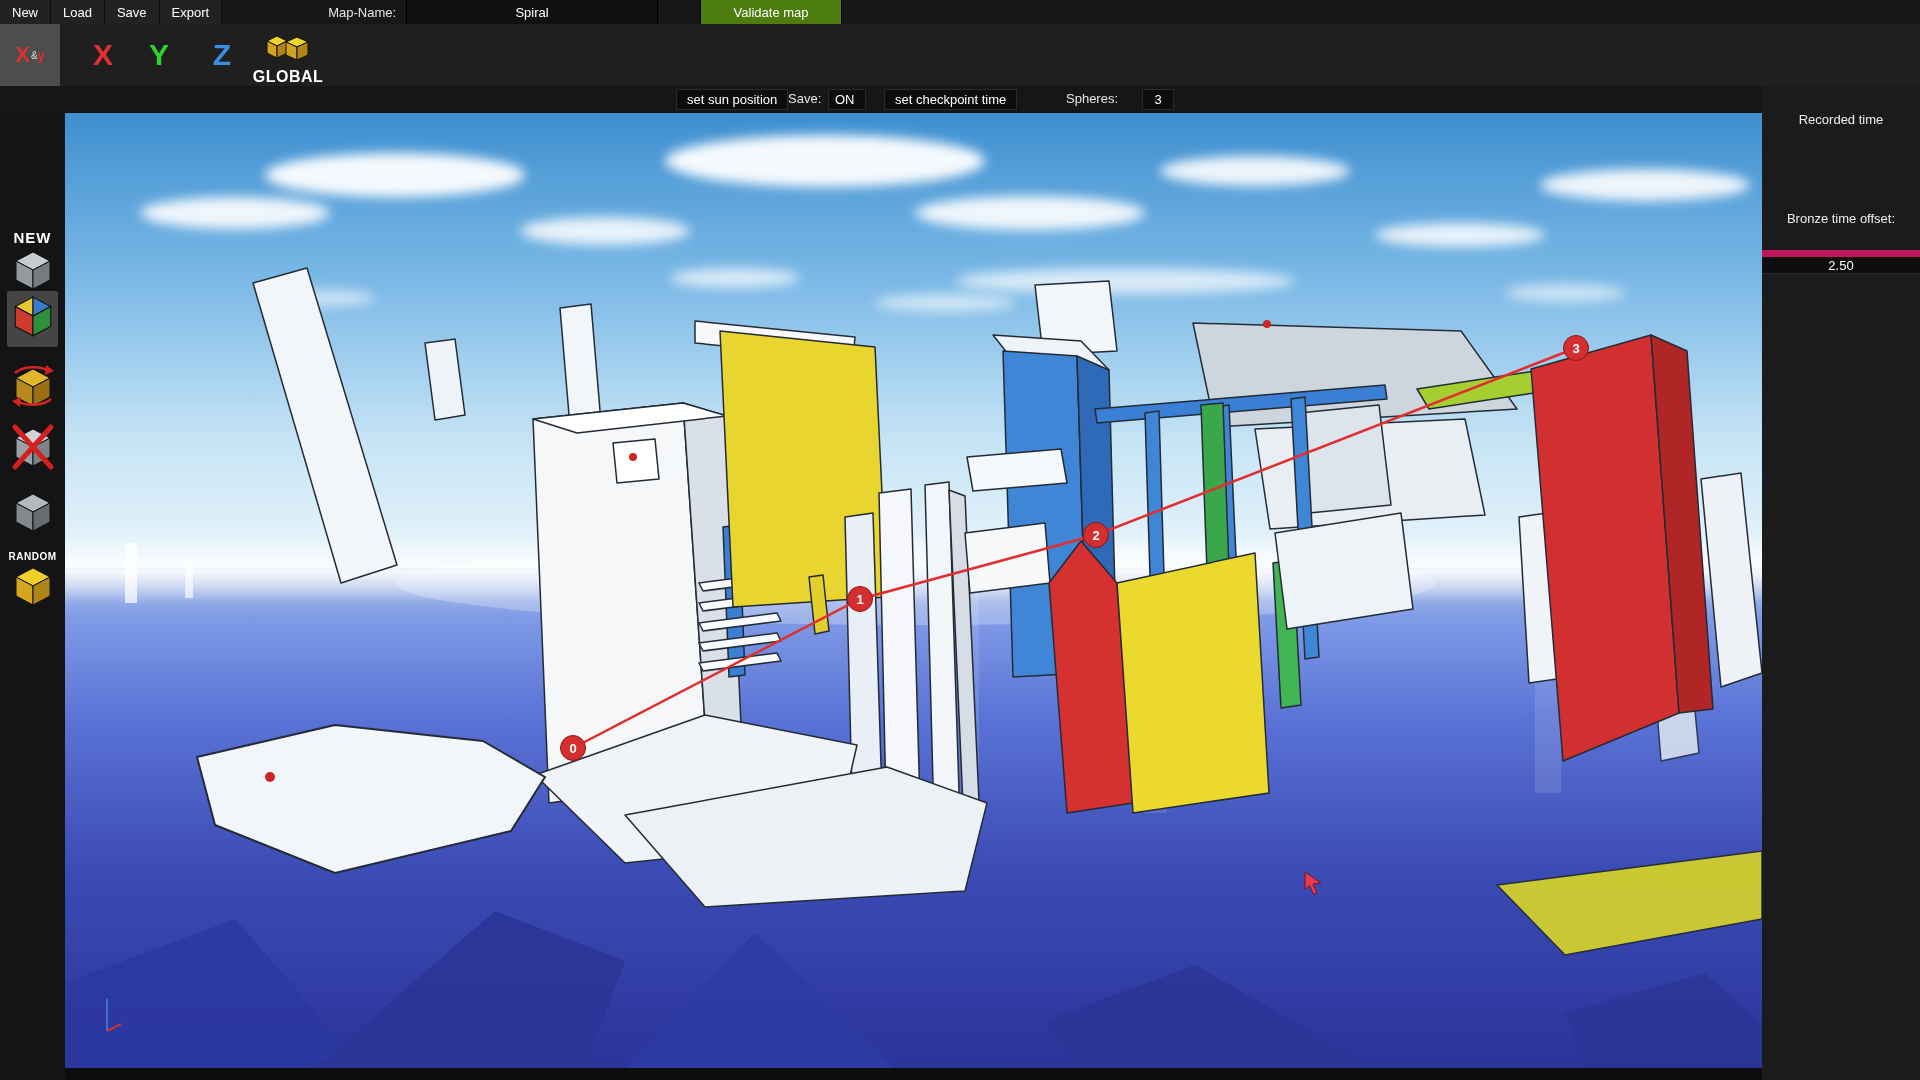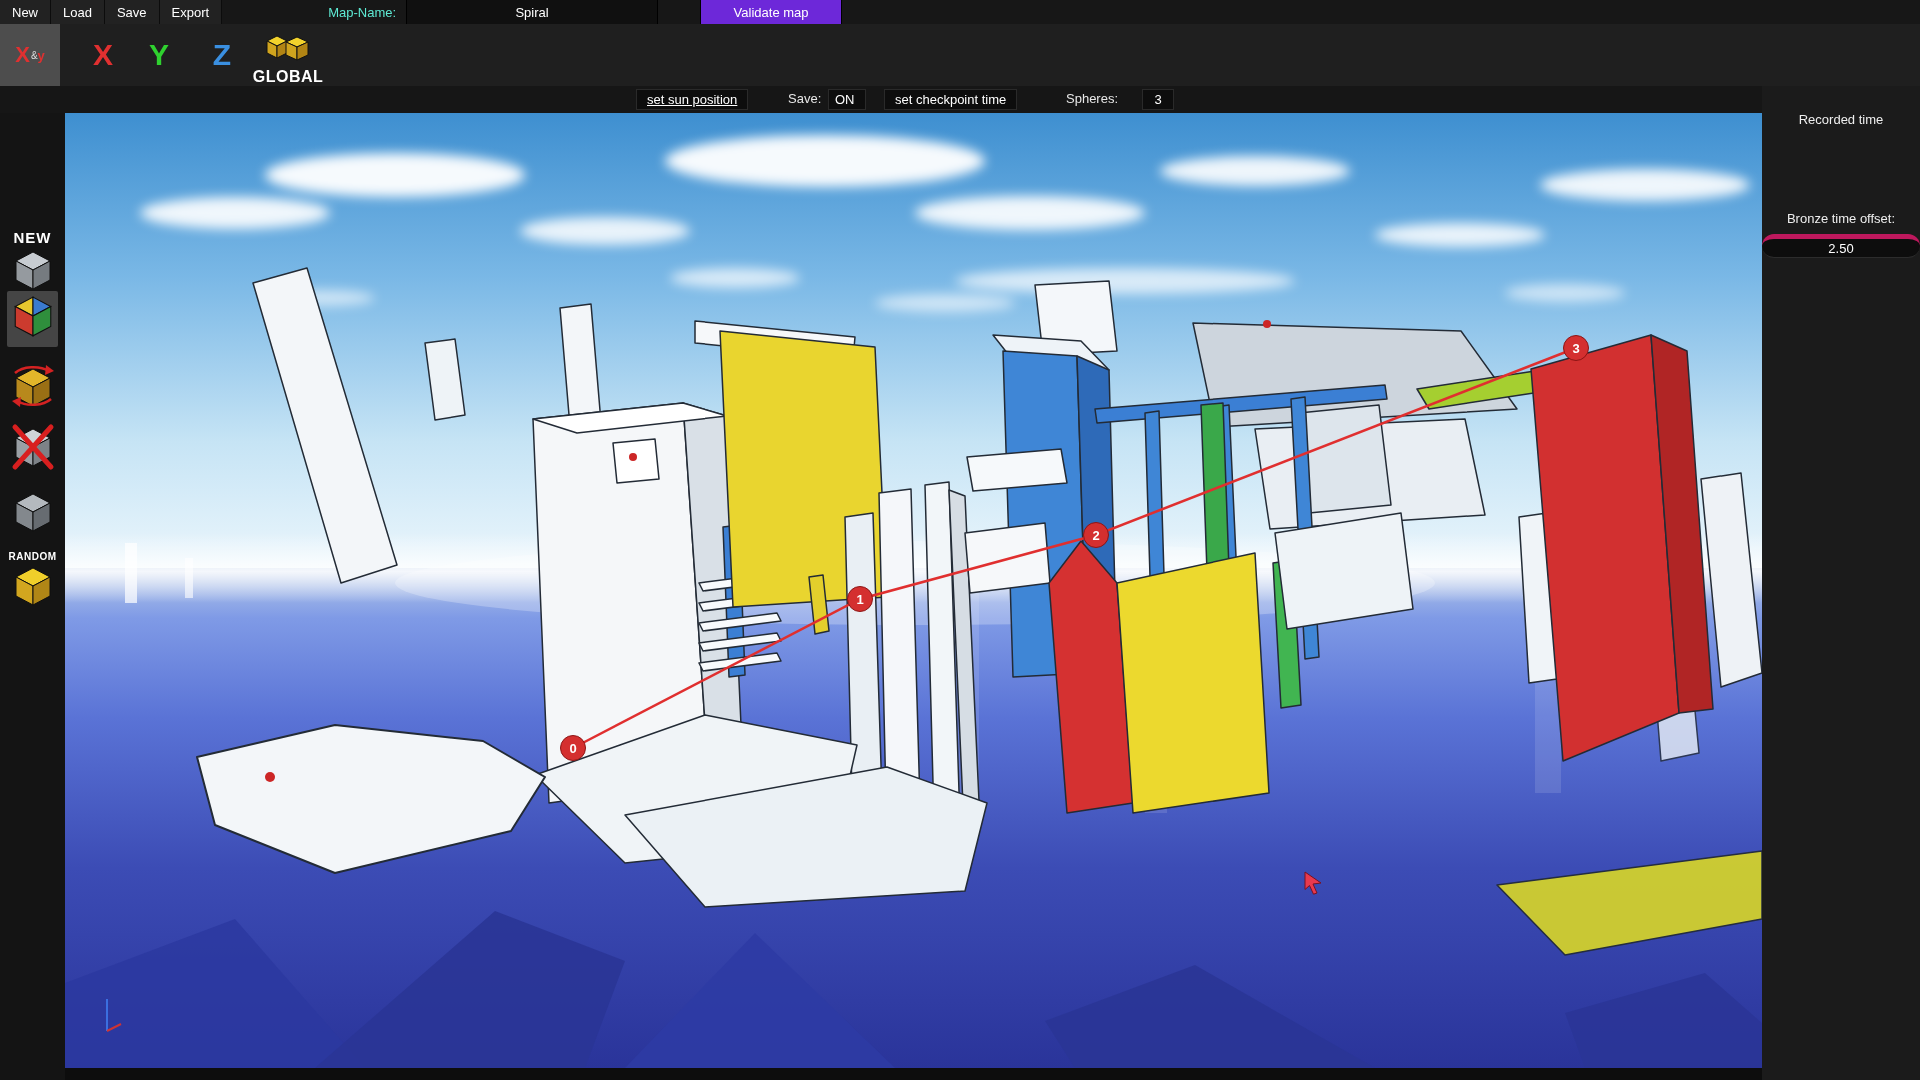--- a/index.html
+++ b/index.html
@@ -5,24 +5,24 @@
   * { box-sizing: border-box; margin: 0; padding: 0; }
   html,body { width:1920px; height:1080px; background:#0d0d0d; overflow:hidden;
     font-family:"Liberation Sans", sans-serif; color:#fff; }
   .app { position:relative; width:1920px; height:1080px; }
 
   
   .menubar { position:absolute; top:0; left:0; width:1920px; height:24px;
     background:#171717; display:flex; align-items:center; font-size:13px; }
   .menu-item { height:24px; display:flex; align-items:center; padding:0 12px;
     background:#222; border-right:1px solid #0c0c0c; cursor:default; }
-  .map-label { margin-left:96px; padding:0 10px; color:#5eead4; }
+  .map-label { margin-left:96px; padding:0 10px; color:#e5e5e5; }
   .map-field { width:252px; height:24px; background:#101010; border-left:1px solid #000;
     border-right:1px solid #000; display:flex; align-items:center; justify-content:center; }
-  .validate-btn { margin-left:42px; width:142px; height:24px; background:#6d28d9;
+  .validate-btn { margin-left:42px; width:142px; height:24px; background:#4d7c0f;
     border-left:1px solid #000; border-right:1px solid #000;
     display:flex; align-items:center; justify-content:center; }
 
   
   .toolbar { position:absolute; top:24px; left:0; width:1920px; height:62px; background:#1f1f1f; }
   .tool-xy { position:absolute; left:0; top:0; width:60px; height:62px; background:#4d4d4d;
     display:flex; align-items:center; justify-content:center; cursor:default; }
   .xy-x { font-size:22px; font-weight:bold; color:#e03030; }
   .xy-amp { font-size:10px; color:#ddd; margin-left:1px; }
   .xy-y { font-size:13px; font-weight:bold; color:#e03030; }
@@ -50,23 +50,23 @@
   .random-label { top:438px; font-size:10px; font-weight:bold; letter-spacing:.5px; }
   .icon-slot { display:flex; align-items:center; justify-content:center; }
   .selected-bg { position:absolute; left:7px; top:178px; width:51px; height:56px;
     background:#454545; border-radius:2px; display:flex; align-items:center; justify-content:center; }
 
   
   .rightpanel { position:absolute; top:86px; left:1762px; width:158px; height:994px;
     background:#1b1b1b; font-size:13px; }
   .recorded { text-align:center; margin-top:26px; color:#eee; }
   .bronze-label { text-align:center; margin-top:84px; color:#eee; }
-  .bronze-field { margin-top:8px; height:24px; background:#0d0d0d;
-    border-top:5px solid #be185d; border-bottom:1px solid #2c2c2c;
-    display:flex; align-items:center; justify-content:center;border-radius:12px; }
+  .bronze-field { margin-top:24px; height:24px; background:#0d0d0d;
+    border-top:7px solid #be185d; border-bottom:1px solid #2c2c2c;
+    display:flex; align-items:center; justify-content:center; }
 
   
   .viewport { position:absolute; top:113px; left:65px; width:1697px; height:955px;
     overflow:hidden; background:#4795d3; }
   .bottom-strip { position:absolute; top:1068px; left:65px; width:1697px; height:12px; background:#0d0d0d; }
 
   .cp { position:absolute; width:26px; height:26px; border-radius:50%;
     background:#d42f2f; border:1px solid #8c1414; color:#fff; font-size:13px; font-weight:bold;
     display:flex; align-items:center; justify-content:center; transform:translate(-50%,-50%); }
   .cp0 { left:508px; top:635px; }
@@ -111,21 +111,21 @@
             <polygon points="21,8 32,13 32,26 21,21" fill="#d0a41e"></polygon>
             <polygon points="43,8 32,13 32,26 43,21" fill="#b18414"></polygon>
           </g>
         </svg>
       </span>
       <span class="global-label">GLOBAL</span>
     </div>
   </div>
 
   <div class="subbar">
-    <div class="sb-btn" style="left:636px;text-decoration:underline;">set sun position</div>
+    <div class="sb-btn" style="left:676px;">set sun position</div>
     <div class="sb-label" style="left:788px;">Save:</div>
     <div class="sb-btn" style="left:828px; min-width:32px;padding-left:6px;">ON</div>
     <div class="sb-btn" style="left:884px;">set checkpoint time</div>
     <div class="sb-label" style="left:1066px;">Spheres:</div>
     <div class="sb-btn" style="left:1142px; min-width:32px;">3</div>
   </div>
 
   <div class="sidebar">
     <div class="sb-item new-label">NEW</div>
 

